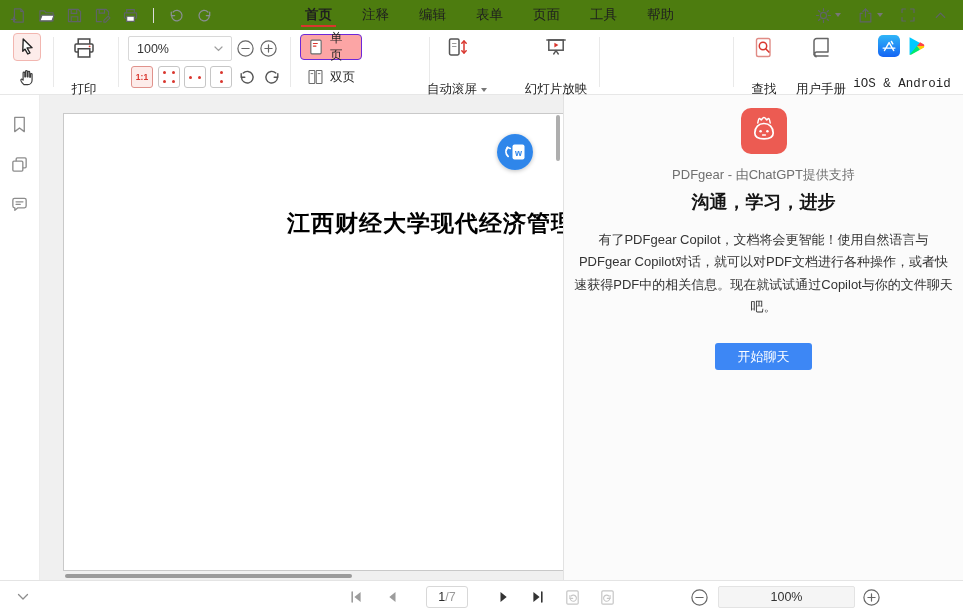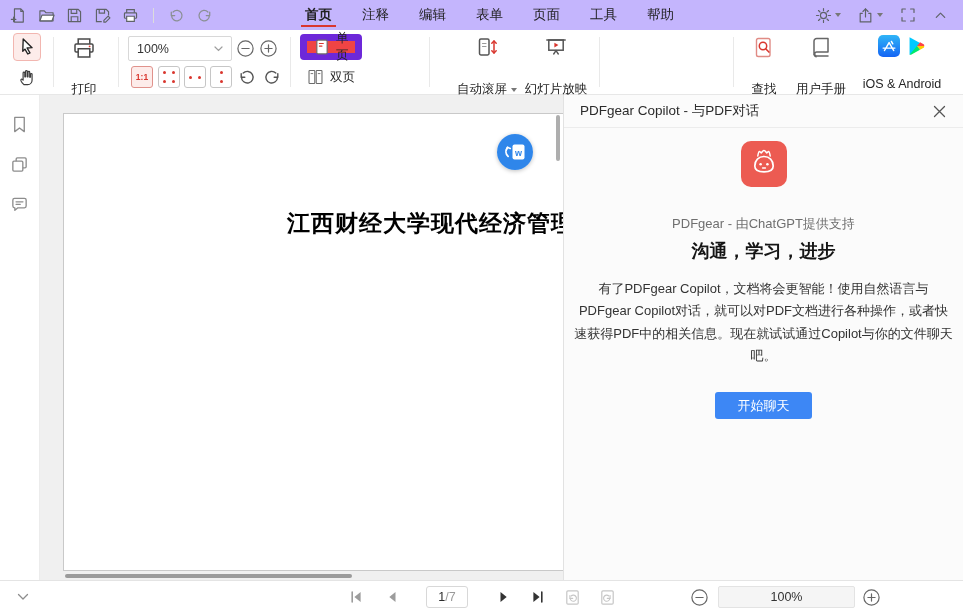--- a/index.html
+++ b/index.html
@@ -2,21 +2,21 @@
 <html><head>
 <meta charset="utf-8">
 <style>
   * { margin:0; padding:0; box-sizing:border-box; }
   html,body { width:963px; height:613px; }
   body { font-family:"Liberation Sans", sans-serif; font-size:12.5px; color:#262626; background:#fff; }
   .app { position:relative; width:963px; height:613px; overflow:hidden; background:#fff; }
   svg { display:block; }
 
   
-  .menubar { position:absolute; top:0; left:0; right:0; height:30px; background:#c4b5fd; }
+  .menubar { position:absolute; top:0; left:0; right:0; height:30px; background:#4d7c0f; }
   .mb-left { position:absolute; left:10px; top:0; height:30px; display:flex; align-items:center; gap:11px; }
   .mb-ico { width:17px; height:17px; display:flex; align-items:center; justify-content:center; cursor:pointer; }
   .vdiv-sm { width:1px; height:15px; background:#dcdcdc; margin:0 3px; }
   .mb-tabs { position:absolute; left:290px; top:0; height:30px; display:flex; align-items:center; }
   .tab { padding:0 15px; height:30px; line-height:30px; font-size:13.5px; color:#1f1f1f; position:relative; cursor:pointer; white-space:nowrap; }
   .tab.active { font-weight:bold; }
   .tab.active::after { content:""; position:absolute; left:11px; right:11px; bottom:3px; height:2.5px; background:#d9362e; }
   .mb-right { position:absolute; right:14px; top:0; height:30px; display:flex; align-items:center; gap:16px; }
   .mb-group { display:flex; align-items:center; gap:3px; cursor:pointer; }
   .caret-down { width:0; height:0; border-left:3.5px solid transparent; border-right:3.5px solid transparent; border-top:4px solid #777; }
@@ -31,21 +31,21 @@
   .tb-lbl { font-size:12.5px; color:#262626; white-space:nowrap; padding-bottom:2px; display:flex; align-items:center; gap:4px; }
   .zoom-combo { position:absolute; left:128px; top:6px; width:104px; height:25px; border:1px solid #d8d8d8; border-radius:2px; background:#fff; display:flex; align-items:center; padding:0 8px; font-size:12.5px; color:#333; cursor:pointer; }
   .zoom-combo .spacer { flex:1; }
   .circ-btn { position:absolute; top:9px; width:19px; height:19px; cursor:pointer; }
   .vz-box { position:absolute; top:36px; width:22px; height:22px; border:1px solid #c6c6c6; border-radius:3px; background:#fff; cursor:pointer; position:absolute; }
   .vz-box.active { background:#fdecea; border-color:#e0928c; }
   .vz-label { position:absolute; inset:0; display:flex; align-items:center; justify-content:center; font-size:8.5px; font-weight:bold; color:#d9362e; }
   .dot { position:absolute; width:3px; height:3px; border-radius:50%; background:#d9362e; }
   .rot-btn { position:absolute; top:37px; width:22px; height:22px; cursor:pointer; display:flex; align-items:center; justify-content:center; }
   .vm-small { position:absolute; left:300px; width:62px; height:26px; border-radius:4px; display:flex; align-items:center; gap:6px; padding:0 7px; cursor:pointer; }
-  .vm-small.active { background:#ef4444; border:7px solid #6d28d9; }
+  .vm-small.active { background:#fca5a5; border:1px solid #6d28d9; }
   .vm-big { position:absolute; left:368px; top:3px; width:54px; height:58px; background:#fdecea; border-radius:4px; display:flex; flex-direction:column; align-items:center; justify-content:center; gap:3px; cursor:pointer; }
 
   
   .sidebar { position:absolute; left:0; top:95px; width:40px; bottom:33px; background:#fff; border-right:1px solid #ececec; display:flex; flex-direction:column; align-items:center; padding-top:20px; gap:21px; }
   .sb-tool { cursor:pointer; }
 
   
   .docarea { position:absolute; left:40px; top:95px; width:523px; bottom:33px; background:#f0f0f0; overflow:hidden; }
   .page { position:absolute; left:23px; top:18px; width:560px; height:458px; background:#fff; border:1px solid #c9c9c9; overflow:hidden; }
   .doc-title { position:absolute; left:223px; top:94px; font-family:"Liberation Serif", serif; font-weight:bold; font-size:23px; color:#000; white-space:nowrap; letter-spacing:1px; }
@@ -53,21 +53,21 @@
   .w-float { position:absolute; left:457px; top:39px; width:36px; height:36px; cursor:pointer; border-radius:50%; box-shadow:0 1px 4px rgba(0,0,0,.25); }
   .vscroll { position:absolute; right:3px; top:20px; width:4px; height:46px; background:#aeaeae; border-radius:2px; cursor:pointer; }
   .hscroll { position:absolute; left:25px; bottom:2px; width:287px; height:4px; background:#9b9b9b; border-radius:2px; cursor:pointer; }
 
   
   .copilot { position:absolute; left:563px; top:95px; right:0; bottom:33px; background:#fbfbfb; border-left:1px solid #e2e2e2; }
   .cp-head { height:33px; display:flex; align-items:center; padding:0 16px; border-bottom:1px solid #ececec; font-size:13.5px; color:#2b2b2b; }
   .cp-close { margin-left:auto; cursor:pointer; width:16px; height:16px; display:flex; align-items:center; justify-content:center; }
   .cp-body { text-align:center; padding-top:13px; }
   .robot-wrap { display:inline-block; }
-  .cp-powered { margin-top:25px; font-size:13px; color:#6f6f6f; }
+  .cp-powered { margin-top:9px; font-size:13px; color:#6f6f6f; }
   .cp-tagline { margin-top:6px; font-size:18px; font-weight:bold; color:#151515; }
   .cp-desc { margin:15px auto 0; width:380px; font-size:13px; line-height:1.72; color:#333; }
   .cp-btn { margin-top:25px; display:inline-block; min-width:97px; height:27px; line-height:27px; padding:0 14px; background:#3d87f5; color:#fff; font-size:13px; border-radius:3px; border:none; cursor:pointer; font-family:"Liberation Sans", sans-serif; }
 
   
   .statusbar { position:absolute; left:0; right:0; bottom:0; height:33px; background:#fff; border-top:1px solid #e4e4e4; }
   .sb-abs { position:absolute; top:8px; cursor:pointer; }
   .pagebox { position:absolute; left:426px; top:5px; width:42px; height:22px; border:1px solid #d8d8d8; border-radius:3px; background:#fff; display:flex; align-items:center; justify-content:center; font-size:12.5px; color:#2b2b2b; cursor:text; }
   .page-total { color:#9a9a9a; }
   .zoombox { position:absolute; left:718px; top:5px; width:137px; height:22px; background:#f5f5f5; border:1px solid #e3e3e3; border-radius:2px; text-align:center; line-height:20px; font-size:12.5px; color:#333; cursor:pointer; }
@@ -274,21 +274,21 @@
             <rect x="1.8" y="2.8" width="6.4" height="14.4" rx="0.8" fill="none" stroke="#6b6b6b" stroke-width="1.2"></rect>
             <rect x="9.8" y="2.8" width="6.4" height="14.4" rx="0.8" fill="none" stroke="#6b6b6b" stroke-width="1.2"></rect>
             <path d="M3.6 6.2h2.8M11.6 6.2h2.8" stroke="#6b6b6b" stroke-width="1"></path>
           </svg>
         </span>
       <span>双页</span>
     </div>
 
     <div class="tb-vdiv" style="left:429px;"></div>
 
-    <div class="tb-btn" style="left:444px; width:86px;text-align:right;">
+    <div class="tb-btn" style="left:414px; width:86px;text-align:right;">
       <div class="tb-ico">
           <svg width="26" height="26" viewBox="0 0 26 26">
             <rect x="5.5" y="4" width="9.5" height="16" rx="1.4" fill="none" stroke="#555" stroke-width="1.5"></rect>
             <path d="M8.5 8.5h3.5M8.5 11.5h3.5" stroke="#9a9a9a" stroke-width="1.2" stroke-linecap="round"></path>
             <path d="M20 6v12" stroke="#d9362e" stroke-width="1.5" stroke-linecap="round"></path>
             <path d="M17.8 8.2L20 6l2.2 2.2M17.8 15.8L20 18l2.2-2.2" fill="none" stroke="#d9362e" stroke-width="1.5" stroke-linecap="round" stroke-linejoin="round"></path>
           </svg>
         </div>
       <div class="tb-lbl">
           <span>自动滚屏</span>
@@ -328,21 +328,21 @@
     <div class="tb-btn" style="left:787px; width:68px;">
       <div class="tb-ico">
           <svg width="26" height="26" viewBox="0 0 26 26">
             <path d="M6 19V6.2A2.7 2.7 0 0 1 8.7 3.5H20v13.6H8.7A2 2 0 0 0 6.7 19a2 2 0 0 0 2 2H20" fill="none" stroke="#666" stroke-width="1.5" stroke-linecap="round" stroke-linejoin="round"></path>
             <path d="M6 19a2.7 2.7 0 0 0 2.7 2.7" fill="none" stroke="#666" stroke-width="1.5"></path>
           </svg>
         </div>
       <div class="tb-lbl">用户手册</div>
     </div>
 
-    <div class="tb-btn" style="left:853px; width:98px;">
+    <div class="tb-btn" style="left:853px; width:98px;font-family:Liberation Mono, monospace;">
       <div class="tb-ico" style="gap:5px;">
         <span>
             <svg width="22" height="22" viewBox="0 0 24 24">
               <defs>
                 <linearGradient id="asg" x1="0" y1="0" x2="0" y2="1">
                   <stop offset="0" stop-color="#2fb5f7"></stop>
                   <stop offset="1" stop-color="#1464f4"></stop>
                 </linearGradient>
               </defs>
               <rect width="24" height="24" rx="5.5" fill="url(#asg)"></rect>
@@ -393,28 +393,20 @@
           <path d="M9.3 16.2l1.1-2.9 2.9 1.2" fill="none" stroke="#fff" stroke-width="1.6" stroke-linecap="round" stroke-linejoin="round"></path>
           <rect x="15.5" y="10.5" width="12" height="15" rx="2" fill="#fff"></rect>
           <text x="21.5" y="21.8" text-anchor="middle" font-family="Liberation Sans, sans-serif" font-size="9" font-weight="bold" fill="#2f86ea">w</text>
         </svg>
     </div>
     <div class="vscroll"></div>
     <div class="hscroll"></div>
   </div>
 
   <div class="copilot">
-    <div class="cp-head">
-      <span>PDFgear Copilot - 与PDF对话</span>
-      <span class="cp-close">
-          <svg width="13" height="13" viewBox="0 0 13 13">
-            <path d="M1.5 1.5l10 10M11.5 1.5l-10 10" stroke="#555" stroke-width="1.3" stroke-linecap="round"></path>
-          </svg>
-        </span>
-    </div>
     <div class="cp-body">
       <span class="robot-wrap">
         <svg width="46" height="46" viewBox="0 0 46 46">
             <rect width="46" height="46" rx="10" fill="#ec5b52"></rect>
             <path d="M16.8 15c.4-2.6 1-4.6 1.7-4.6.7 0 1 1.5 1.6 1.5.7 0 1.4-2.5 2.9-2.5s2.2 2.5 2.9 2.5c.6 0 .9-1.5 1.6-1.5.7 0 1.3 2 1.7 4.6" fill="none" stroke="#fff" stroke-width="1.5" stroke-linecap="round" stroke-linejoin="round"></path>
             <path d="M23 15.5c5.4 0 9.2 3.7 9.2 9.4 0 3.5-1.7 5.9-9.2 5.9s-9.2-2.4-9.2-5.9c0-5.7 3.8-9.4 9.2-9.4z" fill="none" stroke="#fff" stroke-width="1.7"></path>
             <circle cx="19.6" cy="23.2" r="1.3" fill="#fff"></circle>
             <circle cx="26.4" cy="23.2" r="1.3" fill="#fff"></circle>
             <path d="M21.6 27h2.8" stroke="#fff" stroke-width="1.4" stroke-linecap="round"></path>
           </svg>

